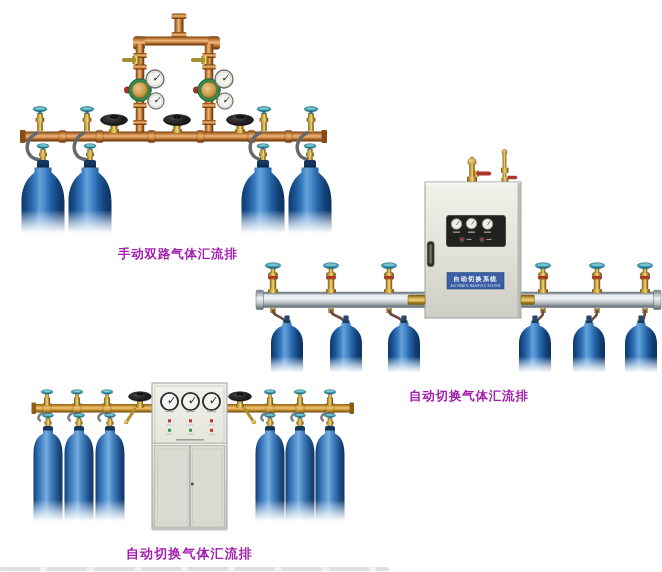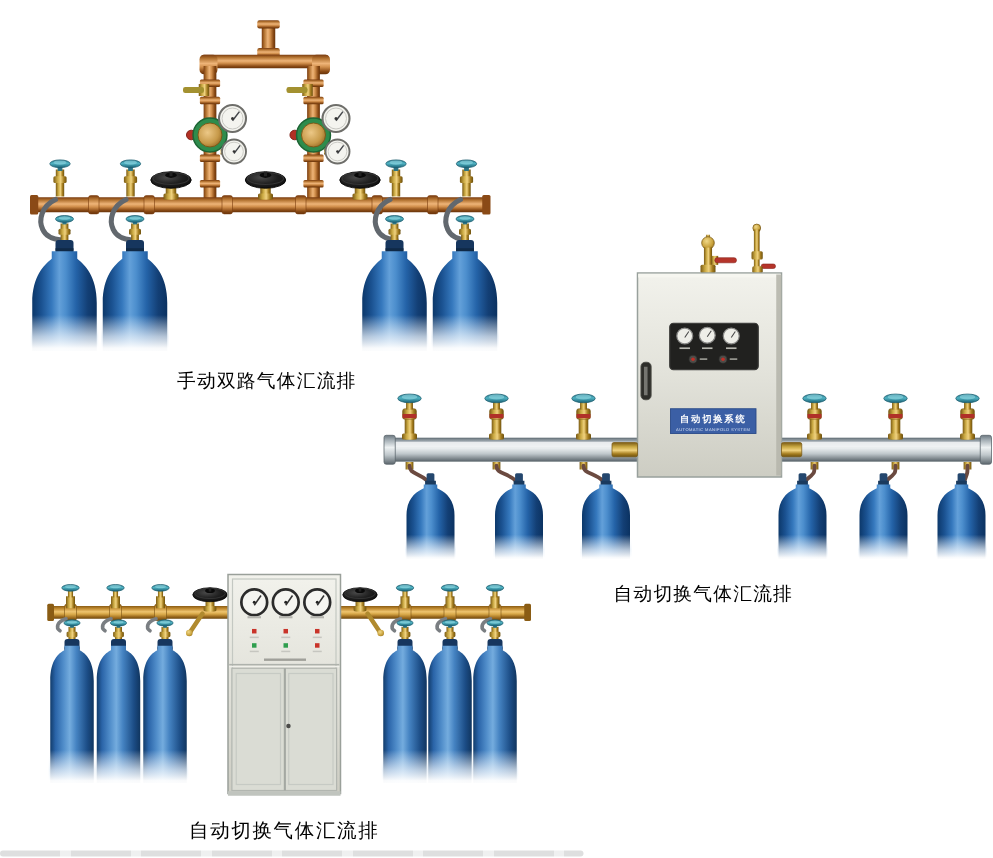--- a/index.html
+++ b/index.html
@@ -1,18 +1,18 @@
 <!DOCTYPE html>
 <html><head>
 <meta charset="utf-8">
 <style>
   html,body{margin:0;padding:0;background:#fff;}
   #stage{position:relative;width:662px;height:572px;background:#ffffff;overflow:hidden;font-family:"Liberation Sans",sans-serif;}
   #stage svg{position:absolute;left:0;top:0;}
-  .caption{position:absolute;font-weight:normal;font-size:12.5px;color:#000000;letter-spacing:0.8px;white-space:nowrap;}
+  .caption{position:absolute;font-weight:bold;font-size:12.5px;color:#a21caf;letter-spacing:0.8px;white-space:nowrap;}
   #caption-1{left:118px;top:246px;}
   #caption-2{left:409px;top:388px;}
   #caption-3{left:126px;top:545px;font-size:13px;letter-spacing:1.1px;}
   #bottom-divider{position:absolute;left:0;top:566.5px;width:389px;height:4px;border-radius:2px;background:repeating-linear-gradient(90deg,#dedfdf 0 40px,#eff0f0 40px 47px);}
 </style>
 </head>
 <body>
 
 <div id="stage">
 <svg width="662" height="572" viewBox="0 0 662 572">

